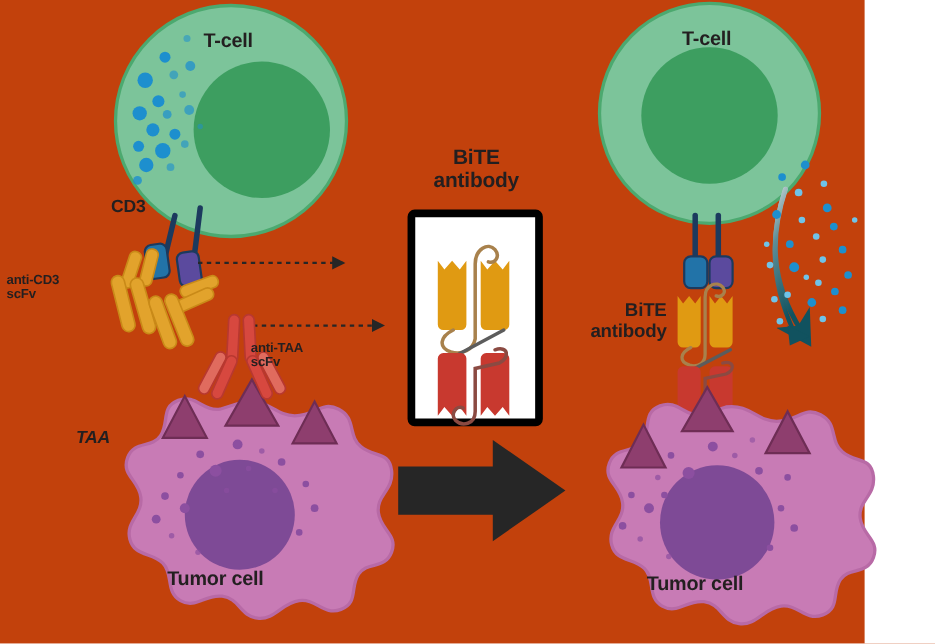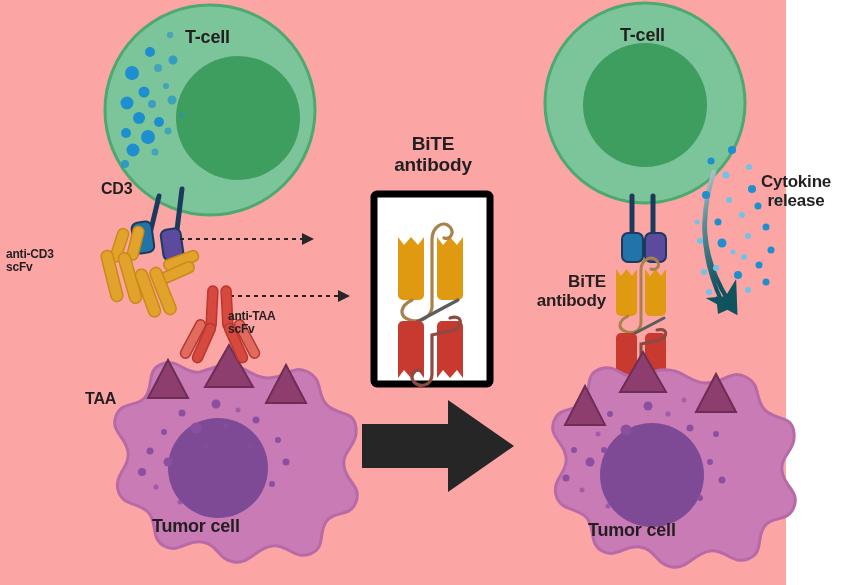--- a/index.html
+++ b/index.html
@@ -1,18 +1,18 @@
 <!DOCTYPE html>
 <html><head>
 <meta charset="utf-8">
 <style>
   html,body{margin:0;padding:0;background:#ffffff;}
   body{width:850px;height:585px;overflow:hidden;
        font-family:"Liberation Sans","DejaVu Sans",sans-serif;}
-  #stage{position:relative;width:786px;height:585px;background:#fca5a5;}
+  #stage{position:relative;width:786px;height:585px;background:#c2410c;}
   #stage svg{position:absolute;left:0;top:0;}
   .lbl{position:absolute;font-weight:bold;color:#231f20;
        letter-spacing:-0.2px;line-height:1.12;white-space:pre;}
   .lbl.c{text-align:center;}
   .lbl.r{text-align:right;}
 </style>
 </head>
 <body>
 
 <div id="stage">
@@ -272,30 +272,28 @@
 <div class="lbl" style="left:185px;top:27px;font-size:18px;">T-cell</div>
 
 <div class="lbl" style="left:101px;top:180px;font-size:16px;">CD3</div>
 
 <div class="lbl" style="left:6px;top:248px;font-size:12px;">anti-CD3
 scFv</div>
 
 <div class="lbl" style="left:228px;top:310px;font-size:12px;">anti-TAA
 scFv</div>
 
-<div class="lbl" style="left:85px;top:390px;font-size:16px;">TAA</div>
+<div class="lbl" style="left:69px;top:390px;font-size:16px;font-style:italic;">TAA</div>
 
 <div class="lbl" style="left:152px;top:516px;font-size:18px;">Tumor cell</div>
 
 <div class="lbl c" style="left:378px;top:133px;width:110px;font-size:19px;">BiTE
 antibody</div>
 
 <div class="lbl" style="left:620px;top:25px;font-size:18px;">T-cell</div>
 
-<div class="lbl c" style="left:742px;top:172px;width:108px;font-size:17px;">Cytokine
-release</div>
 
 <div class="lbl r" style="left:500px;top:272px;width:106px;font-size:17px;">BiTE
 antibody</div>
 
 <div class="lbl" style="left:588px;top:520px;font-size:18px;">Tumor cell</div>
 
 </div>
 
 </body></html>

